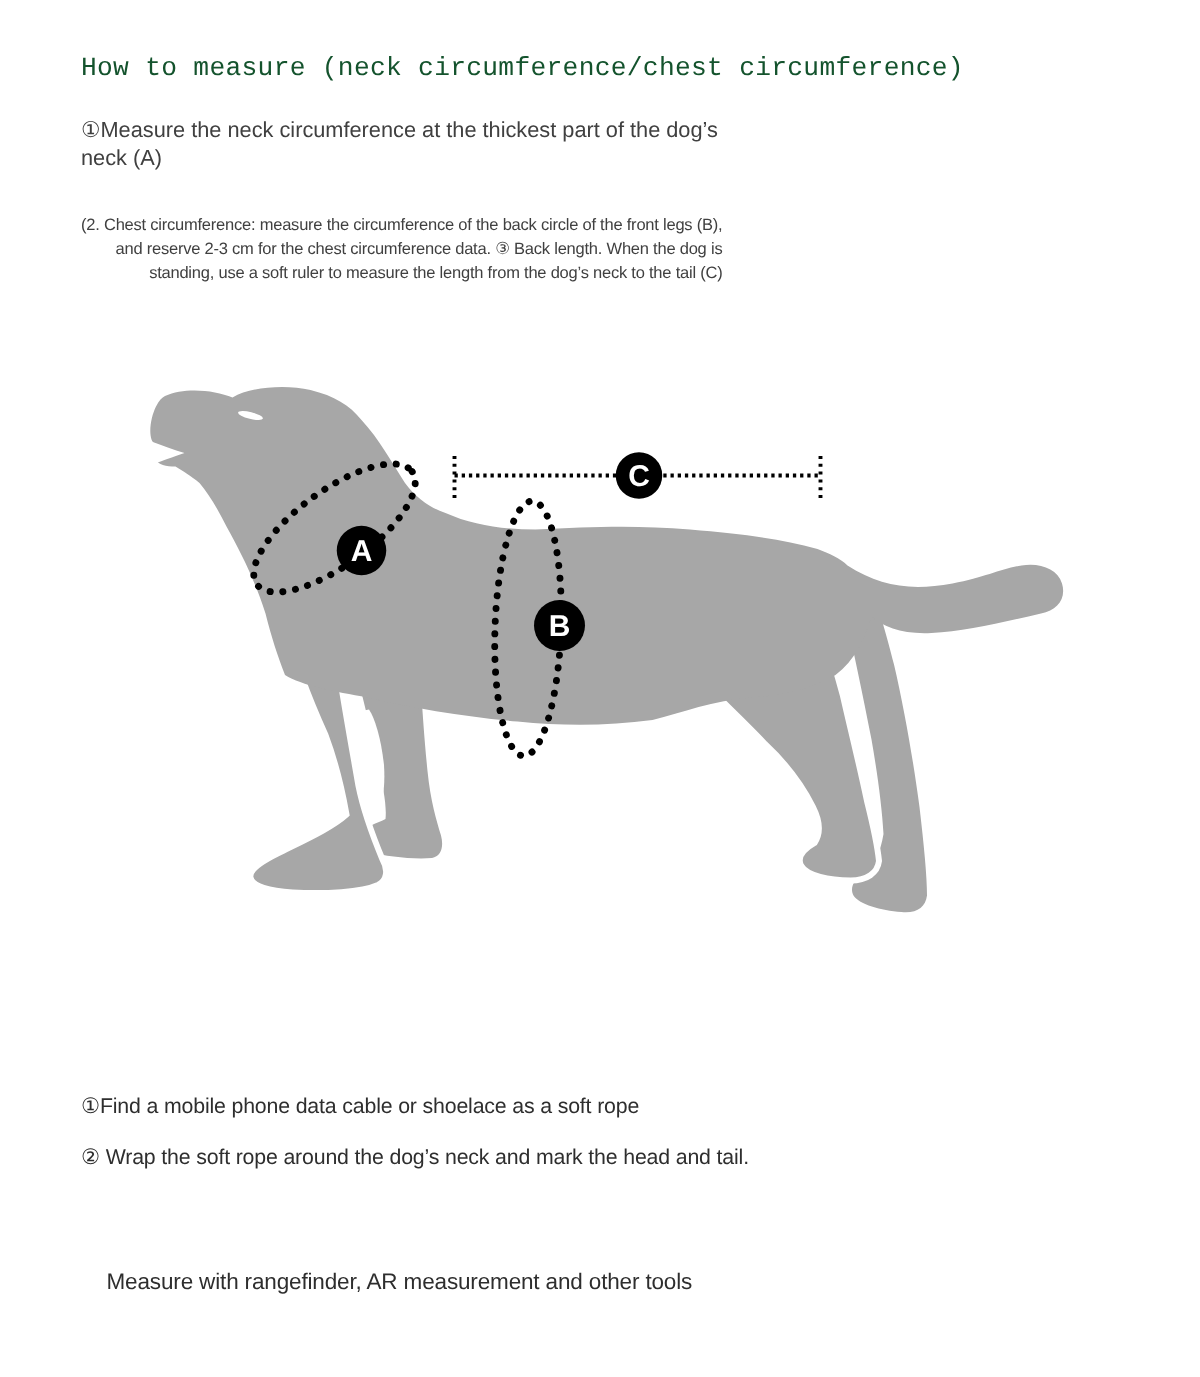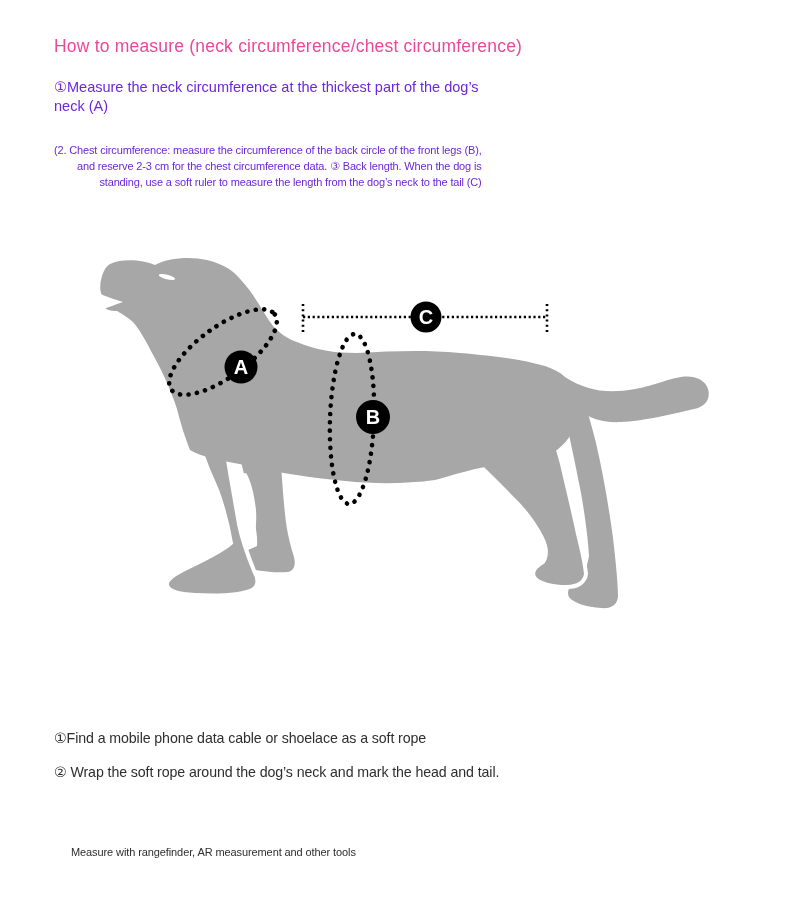--- a/index.html
+++ b/index.html
@@ -2,36 +2,36 @@
 <html><head>
 <meta charset="utf-8">
 <style>
   html,body{margin:0;padding:0;background:#fff;}
   .page{
     position:relative;width:800px;height:918px;background:#ffffff;
     font-family:"Liberation Sans","DejaVu Sans",sans-serif;color:#2e2e2e;overflow:hidden;
   }
   .title{
     position:absolute;left:54px;top:36px;margin:0;
-    font-size:17.5px;font-weight:400;letter-spacing:.2px;color:#ec4899;white-space:pre-line;
+    font-size:17.5px;font-weight:400;letter-spacing:.2px;color:#14532d;white-space:pre-line;font-family:Liberation Mono, monospace;
   }
-  .step{position:absolute;left:54px;margin:0;white-space:pre-line;color:#6d28d9;}
+  .step{position:absolute;left:54px;margin:0;white-space:pre-line;color:#404040;}
   .step1{top:78px;font-size:14.5px;line-height:19px;}
   .step2{top:143px;font-size:11px;line-height:15.8px;letter-spacing:-.15px;text-align:right;}
   .diagram{position:absolute;left:95px;top:238px;width:620px;height:382px;}
   .subheading{
     position:absolute;left:54px;top:663px;margin:0;
     font-size:15.5px;line-height:18.5px;font-weight:400;letter-spacing:-.1px;
     color:#2a2a2a;white-space:pre-line;
   }
   .item{position:absolute;left:54px;margin:0;font-size:14.2px;letter-spacing:-.1px;white-space:pre-line;}
   .item1{top:730px;}
   .item2{top:764px;}
   .item3{top:799px;line-height:16.5px;}
-  .tip{position:absolute;left:71px;top:846px;margin:0;font-size:11px;letter-spacing:-.1px;}
+  .tip{position:absolute;left:71px;top:846px;margin:0;font-size:15px;letter-spacing:-.1px;}
   .loop{fill:none;stroke:#000;stroke-width:4.6;stroke-linecap:round;stroke-dasharray:.1 8.4;}
   .cline{fill:none;stroke:#000;stroke-width:2.6;stroke-dasharray:2.2 2.6;}
   .ctick{fill:none;stroke:#000;stroke-width:2.6;stroke-dasharray:2 3.2;}
   .marker-label{
     font-family:"Liberation Sans","DejaVu Sans",sans-serif;
     font-size:20px;font-weight:bold;text-anchor:middle;
   }
 </style>
 </head>
 <body>

